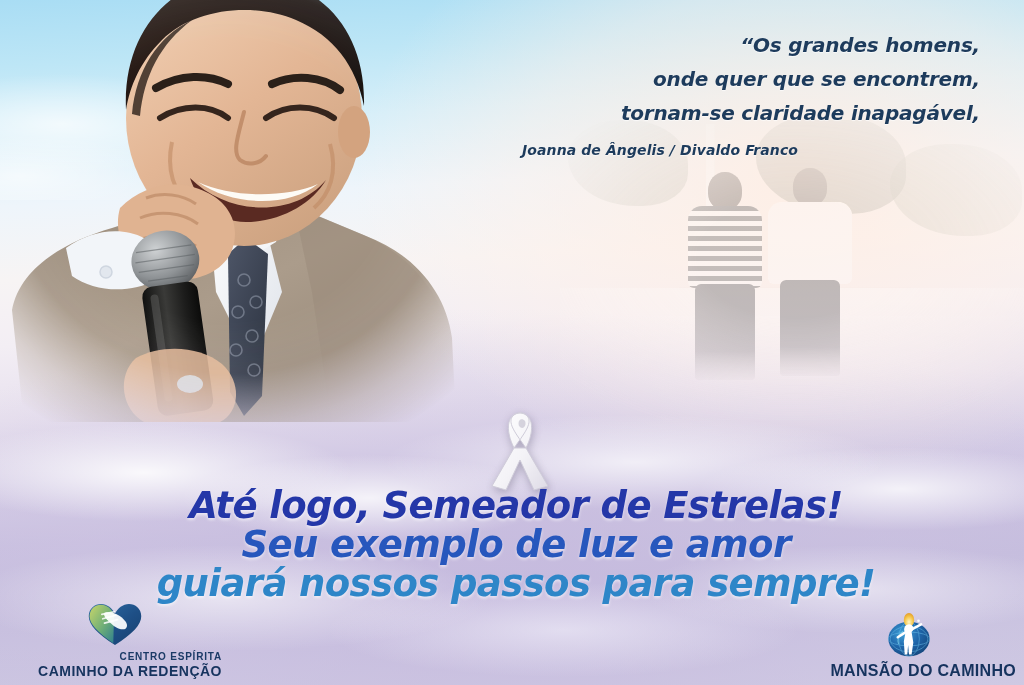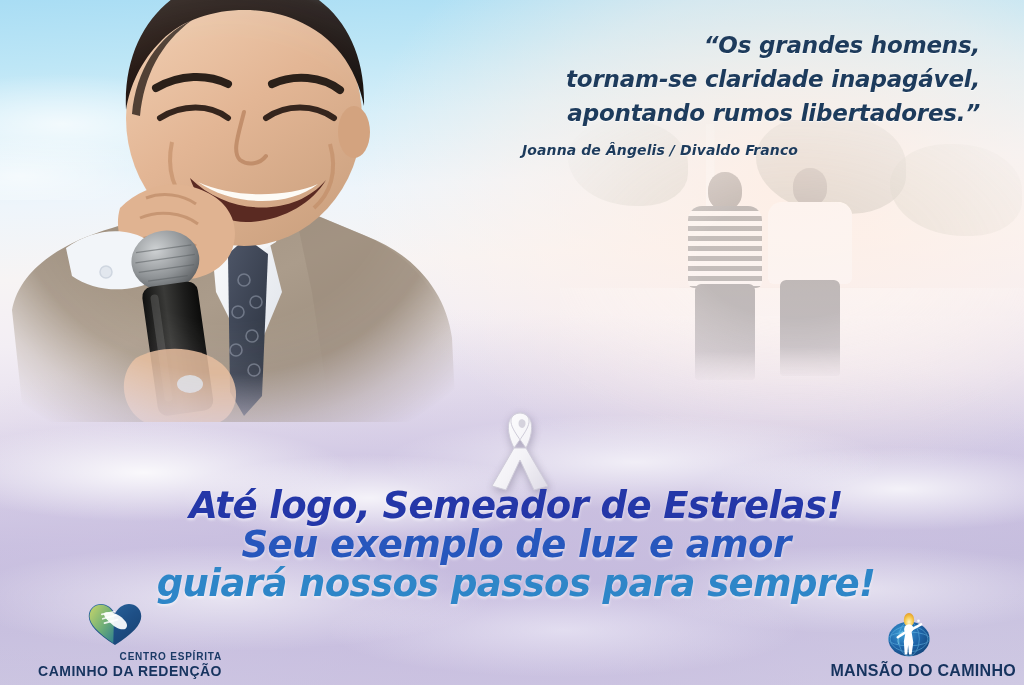--- a/index.html
+++ b/index.html
@@ -136,21 +136,21 @@
   #quote-block {
     position:absolute;
     right:44px; top:28px;
     width:640px;
     text-align:right;
   }
   .quote-line {
     font-family:"DejaVu Sans", sans-serif;
     font-style:italic;
     font-weight:700;
-    font-size:23px;
+    font-size:20px;
     line-height:34px;
     letter-spacing:-0.2px;
     color:#1d3b5c;
     white-space:nowrap;
     text-shadow:0 1px 1px rgba(255,255,255,0.7);
   }
   #quote-attrib {
     margin-top:12px;
     font-family:"DejaVu Sans", sans-serif;
     font-style:italic;
@@ -361,22 +361,22 @@
       </defs>
       <path d="M40 40 C30 26 22 16 26 9 C30 2 42 4 45 14 C47 22 44 32 40 40
                L62 78 L48 82 L34 52 L20 82 L6 78 L28 40
                C24 32 21 22 23 14 C26 4 38 2 42 9 C46 16 38 26 28 40 Z" fill="url(#gRib)" stroke="#cfccd9" stroke-width="1"></path>
       <path d="M33 18 C31 12 36 9 39 13 C41 17 37 23 33 18 Z" fill="#b8b4c4" opacity="0.55"></path>
     </svg>
   </div>
 
   <div id="quote-block">
     <div class="quote-line">“Os grandes homens,</div>
+    <div class="quote-line">onde quer que se encontrem,</div>
     <div class="quote-line">tornam-se claridade inapagável,</div>
-    <div class="quote-line">apontando rumos libertadores.”</div>
     <div id="quote-attrib">Joanna de Ângelis / Divaldo Franco</div>
   </div>
 
   <div id="headline">
     <div class="head-line" id="head-1">Até logo, Semeador de Estrelas!</div>
     <div class="head-line" id="head-2">Seu exemplo de luz e amor</div>
     <div class="head-line" id="head-3">guiará nossos passos para sempre!</div>
   </div>
 
   <div class="logo-block" id="logo-left">

